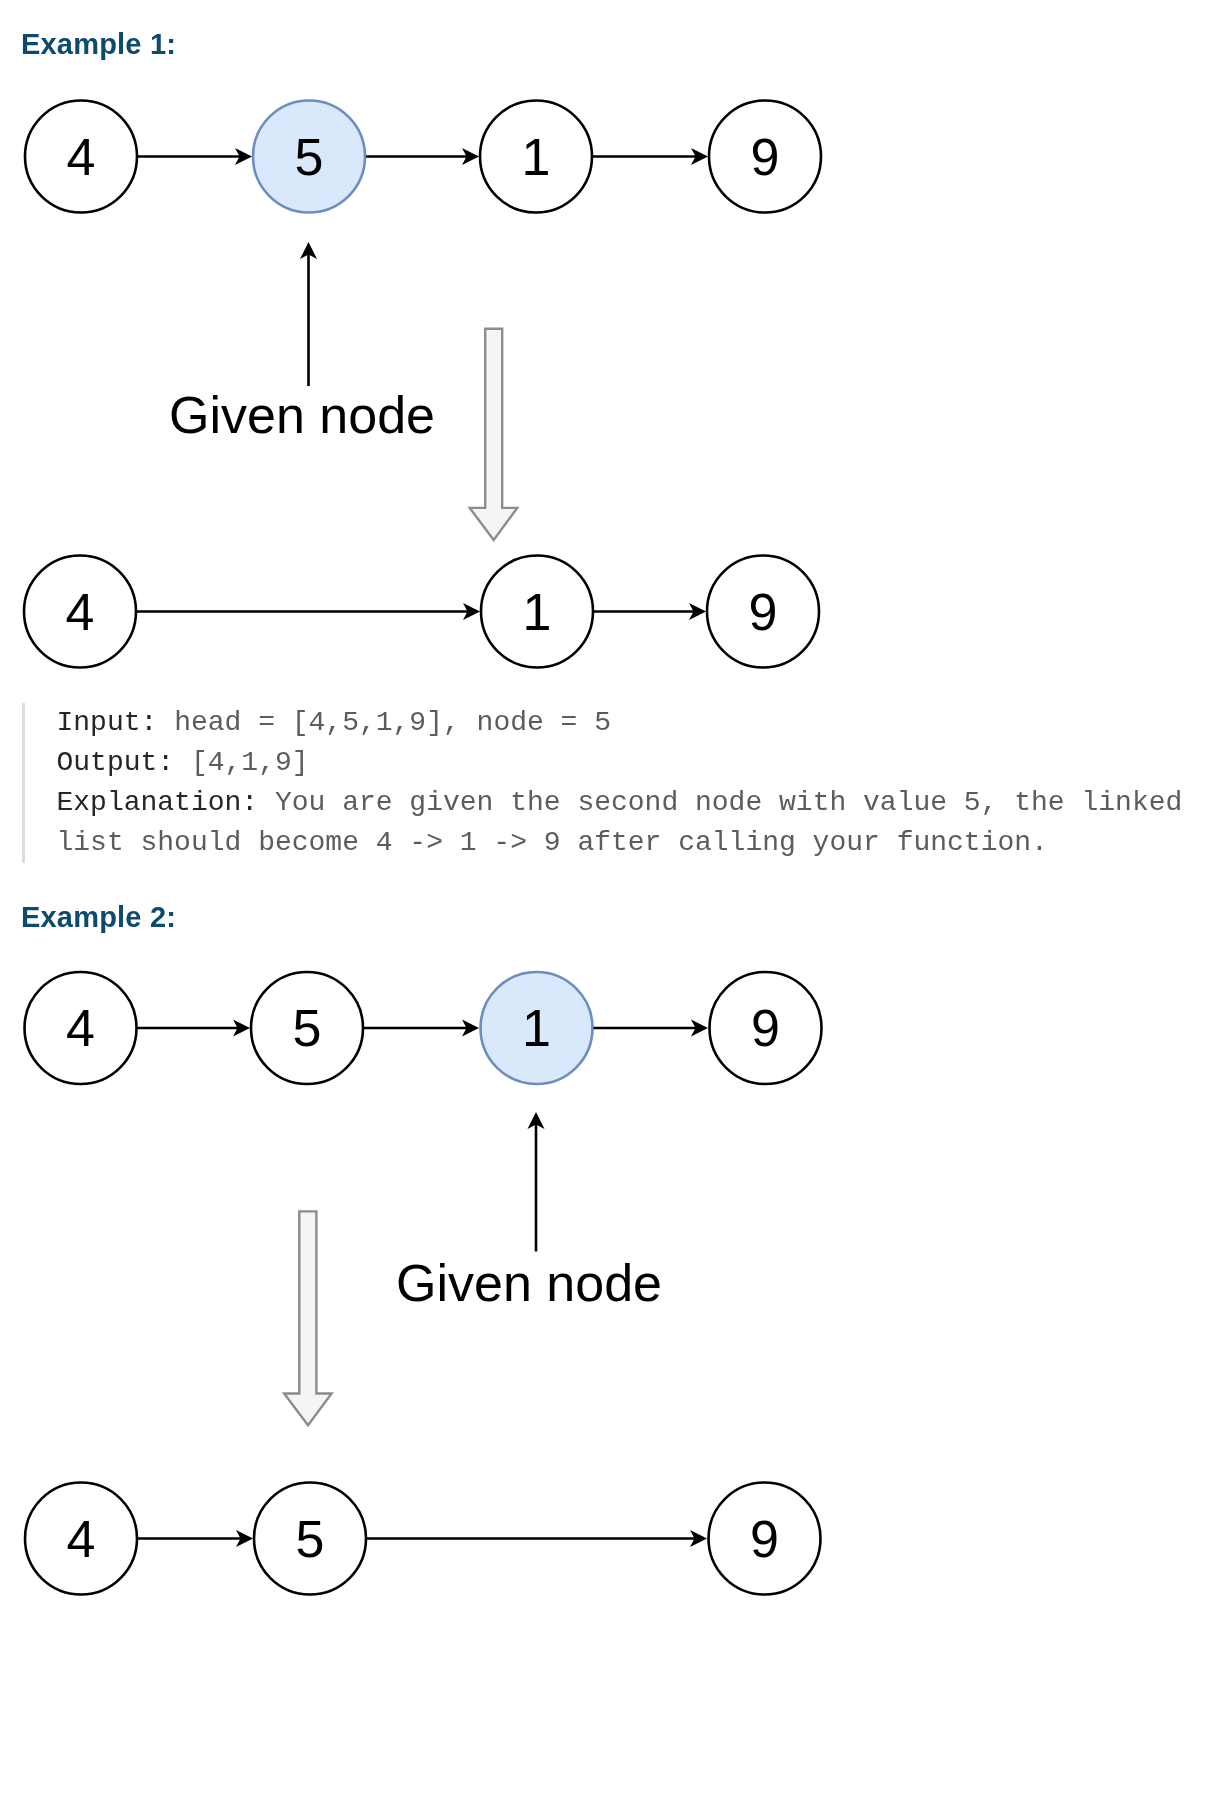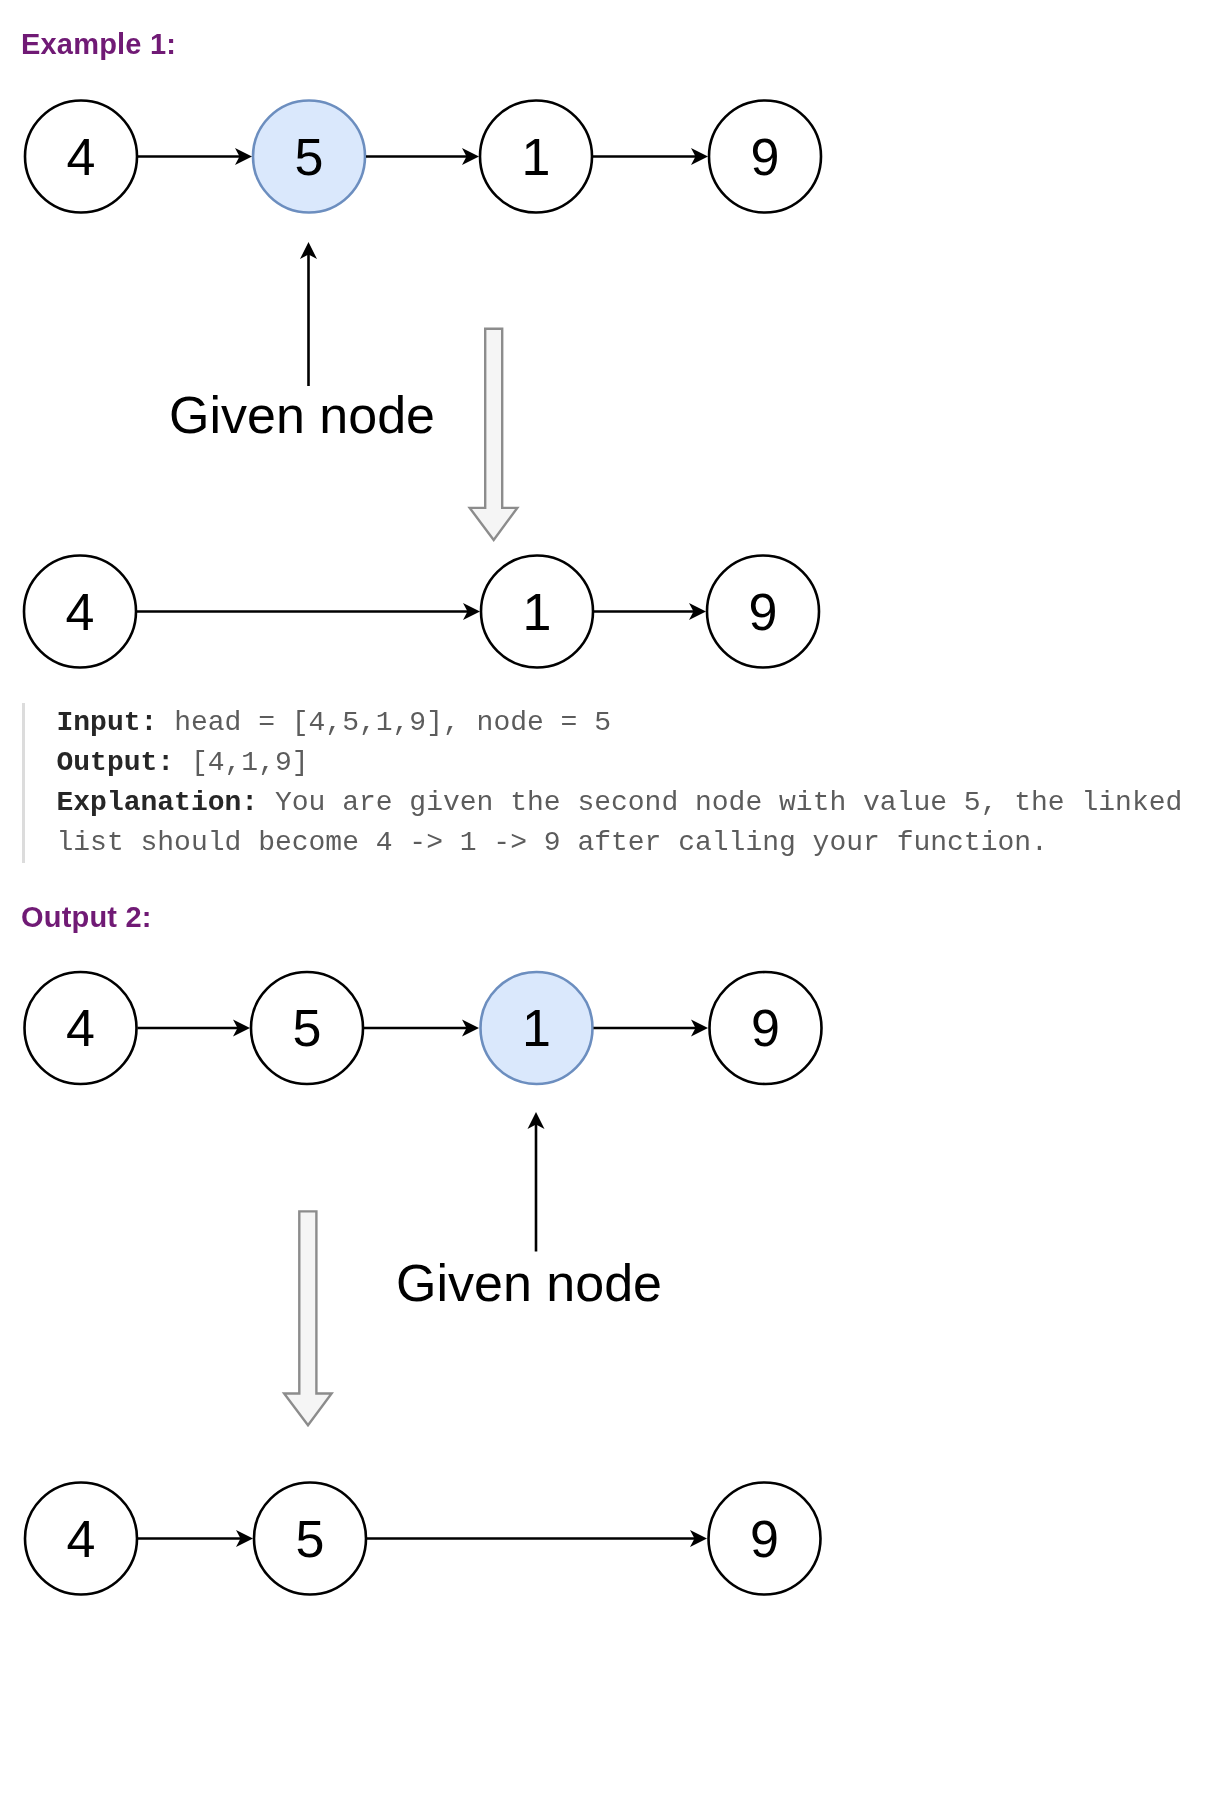--- a/index.html
+++ b/index.html
@@ -1,31 +1,31 @@
 <!DOCTYPE html>
 <html><head>
 <meta charset="utf-8">
 <style>
   html,body{margin:0;padding:0;background:#fff;}
   #page{position:relative;width:1226px;height:1796px;background:#fff;overflow:hidden;
         font-family:"Liberation Sans",sans-serif;}
-  .h{position:absolute;left:21px;font-weight:bold;font-size:29px;line-height:1;color:#701a75;
+  .h{position:absolute;left:21px;font-weight:bold;font-size:29px;line-height:1;color:#0c4a6e;
      letter-spacing:0.2px;}
   .code{position:absolute;left:22px;border-left:3px solid #dcdcdc;padding-left:31.5px;
         font-family:"Liberation Mono",monospace;font-size:28px;line-height:40px;color:#5c5c5c;
         white-space:pre;}
-  .code b{color:#262626;font-weight:bold;margin-top:15px;}
+  .code b{color:#262626;font-weight:normal;margin-top:15px;}
   svg{position:absolute;left:0;top:0;}
   text{font-family:"Liberation Sans",sans-serif;}
 </style>
 </head>
 <body>
 <div id="page">
   <div class="h" style="top:30px;">Example 1:</div>
-  <div class="h" style="top:903px;">Output 2:</div>
+  <div class="h" style="top:903px;">Example 2:</div>
 
   <svg width="1226" height="1796" viewBox="0 0 1226 1796">
     <defs>
       <g id="arrowhead">
         <path d="M 0 0 L -17 -8.5 L -12.5 0 L -17 8.5 Z" fill="#000"></path>
       </g>
     </defs>
 
     <g stroke="#000" stroke-width="2.6" fill="none">
       <circle cx="81" cy="156.5" r="56"></circle>

